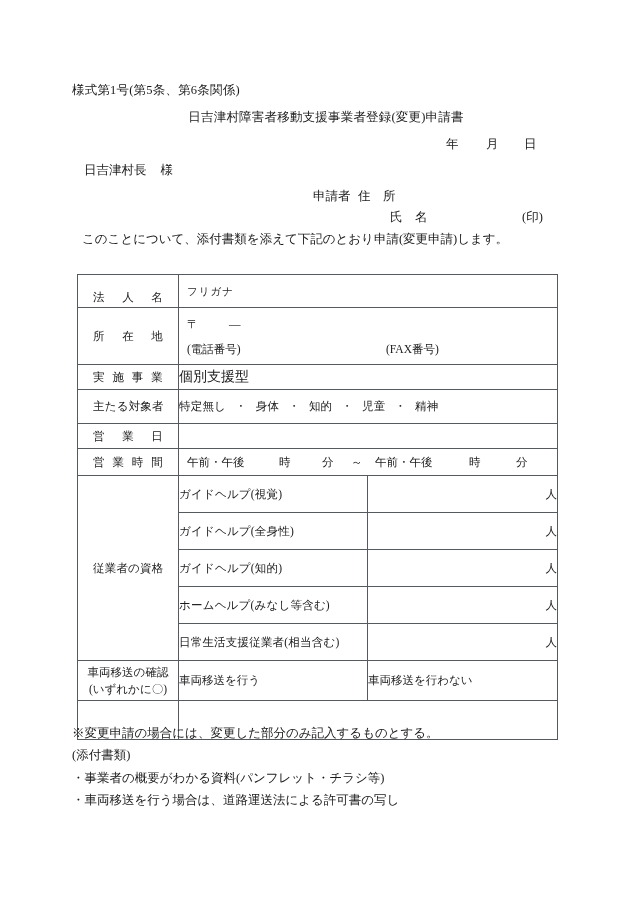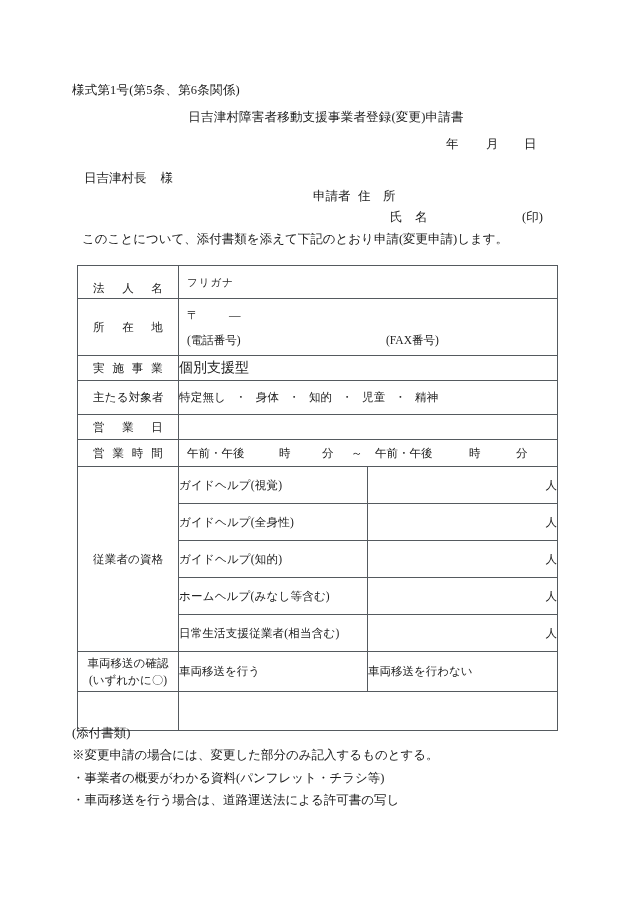--- a/index.html
+++ b/index.html
@@ -55,21 +55,20 @@
   .date-line .d-y { position: absolute; left: 446px; }
   .date-line .d-m { position: absolute; left: 486px; }
   .date-line .d-d { position: absolute; left: 524px; }
 
   .addressee {
     position: absolute;
     left: 84px;
     top: 162px;
     font-size: 12.5px;
     white-space: nowrap;
-    margin-top: 8px;
   }
   .addressee .hon { margin-left: 14px; }
 
   .applicant-block {
     position: absolute;
     left: 0;
     top: 188px;
     width: 630px;
     font-size: 12.5px;
   }
@@ -88,21 +87,21 @@
     left: 82px;
     top: 231px;
     font-size: 12.5px;
     white-space: nowrap;
   }
 
   
   .form-table {
     position: absolute;
     left: 77px;
-    top: 265px;
+    top: 274px;
     width: 480px;
     border-collapse: collapse;
     table-layout: fixed;
     font-size: 11.5px;
   }
   .form-table td {
     border: 1px solid #555a5f;
     padding: 0;
     vertical-align: middle;
     color: #1a1a1a;
@@ -380,19 +379,19 @@
 
       <tr class="r-blank">
         <td></td>
         <td colspan="2"></td>
       </tr>
 
     </tbody>
   </table>
 
   <div class="notes">
+    <div>※変更申請の場合には、変更した部分のみ記入するものとする。</div>
     <div>(添付書類)</div>
-    <div>※変更申請の場合には、変更した部分のみ記入するものとする。</div>
     <div>・事業者の概要がわかる資料(パンフレット・チラシ等)</div>
     <div>・車両移送を行う場合は、道路運送法による許可書の写し</div>
   </div>
 
 </div>
 
 </body></html>

